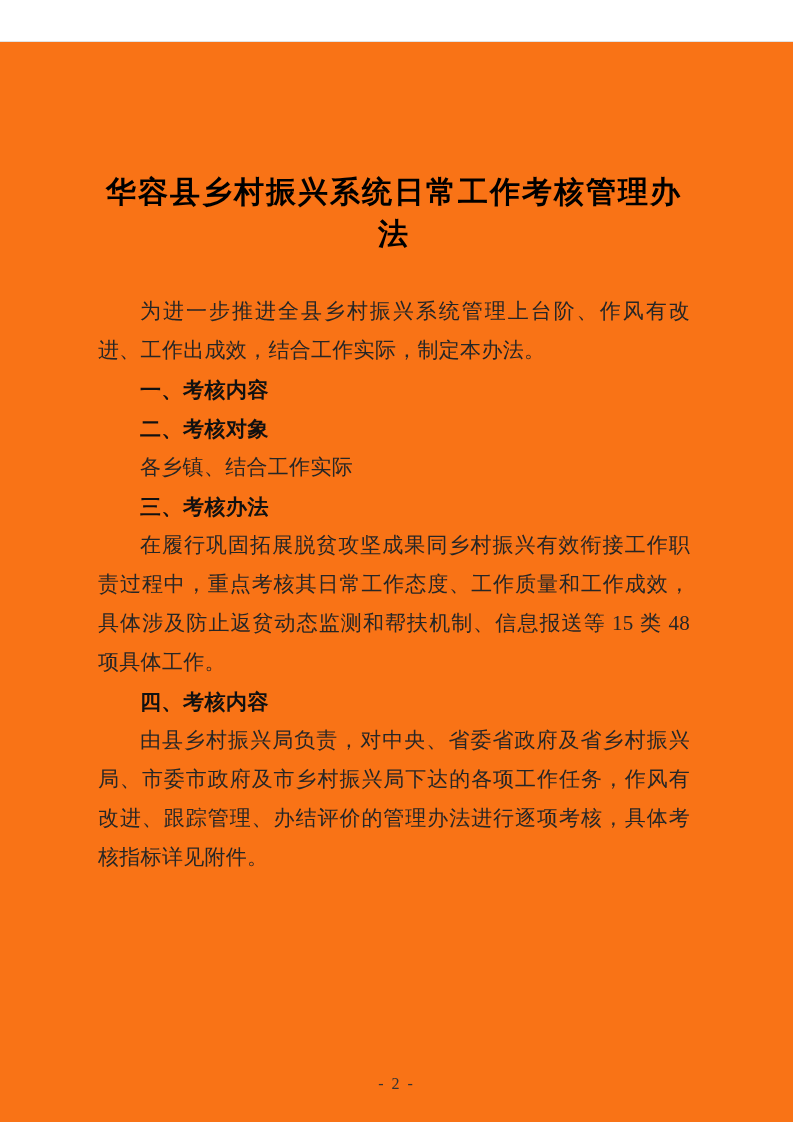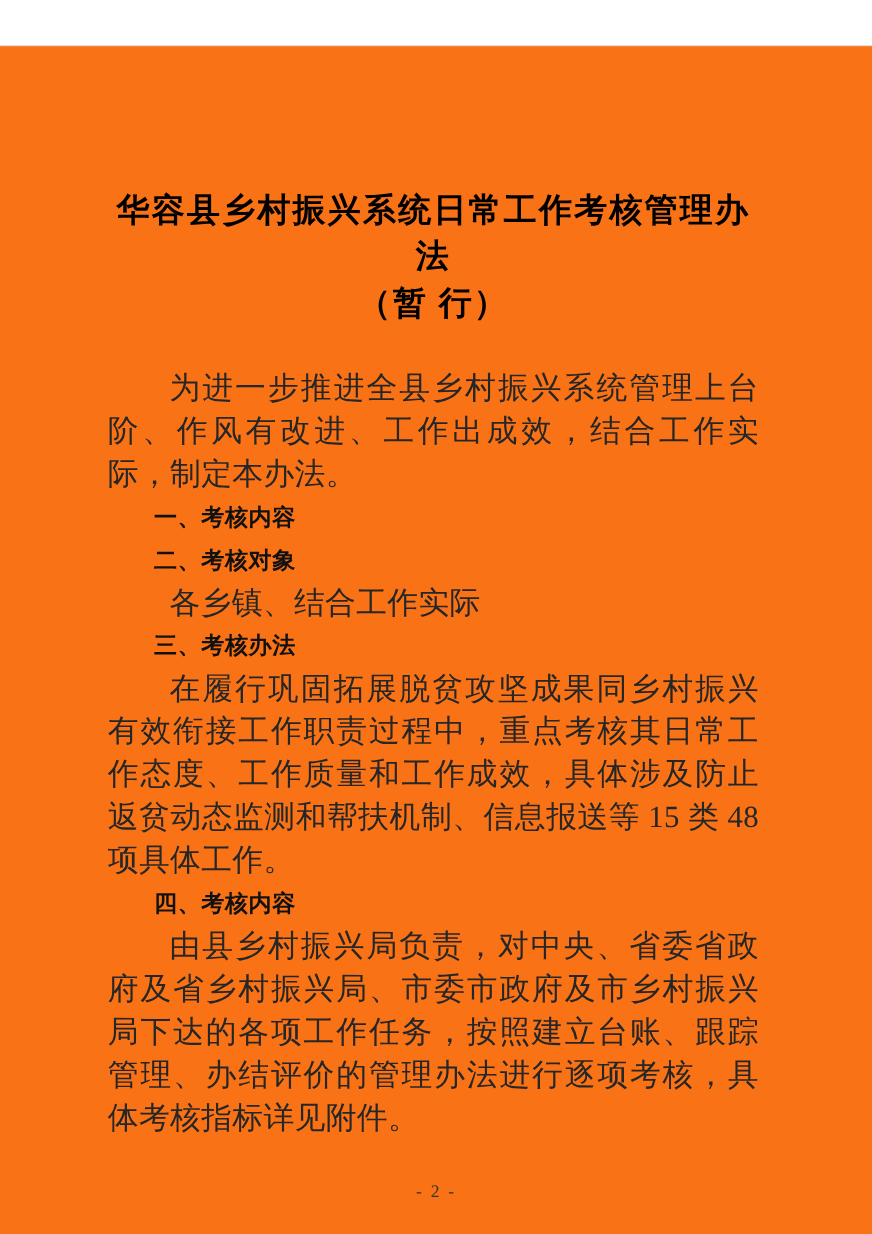--- a/index.html
+++ b/index.html
@@ -30,21 +30,21 @@
     font-family: "Liberation Serif", "DejaVu Serif", serif;
     font-weight: bold;
     color: #000000;
     font-size: 30px;
     line-height: 42px;
     letter-spacing: 2px;
   }
   .para {
     margin: 0;
     font-family: "Liberation Serif", "DejaVu Serif", serif;
-    font-size: 28px;
+    font-size: 21px;
     line-height: 39px;
     text-align: justify;
     letter-spacing: 0.3px;
     color: #262626;
   }
   .indent {
     text-indent: 2em;
   }
   .heading {
     margin: 0;
@@ -69,32 +69,31 @@
   }
 </style>
 </head>
 <body>
 
 <div class="page">
   <div class="content">
 
     <div class="doc-title">
       <div>华容县乡村振兴系统日常工作考核管理办法</div>
-      <div>（暂 行）</div>
     </div>
 
     <p class="para indent">为进一步推进全县乡村振兴系统管理上台阶、作风有改进、工作出成效，结合工作实际，制定本办法。</p>
 
     <h2 class="heading">一、考核内容</h2>
 
     <h2 class="heading">二、考核对象</h2>
     <p class="para indent">各乡镇、结合工作实际</p>
 
     <h2 class="heading">三、考核办法</h2>
     <p class="para indent">在履行巩固拓展脱贫攻坚成果同乡村振兴有效衔接工作职责过程中，重点考核其日常工作态度、工作质量和工作成效，具体涉及防止返贫动态监测和帮扶机制、信息报送等 15 类 48 项具体工作。</p>
 
     <h2 class="heading">四、考核内容</h2>
-    <p class="para indent">由县乡村振兴局负责，对中央、省委省政府及省乡村振兴局、市委市政府及市乡村振兴局下达的各项工作任务，按照建立台账、跟踪管理、办结评价的管理办法进行逐项考核，具体考核指标详见附件。</p>
+    <p class="para indent">由县乡村振兴局负责，对中央、省委省政府及省乡村振兴局、市委市政府及市乡村振兴局下达的各项工作任务，作风有改进、跟踪管理、办结评价的管理办法进行逐项考核，具体考核指标详见附件。</p>
 
   </div>
 
   <div class="page-number">- 2 -</div>
 </div>
 
 </body></html>

